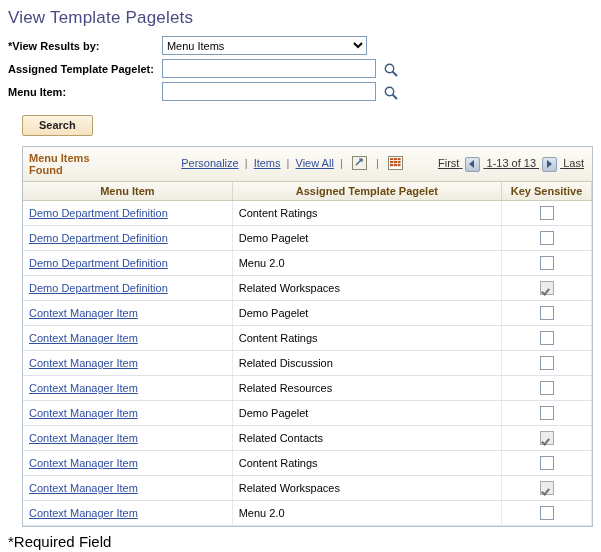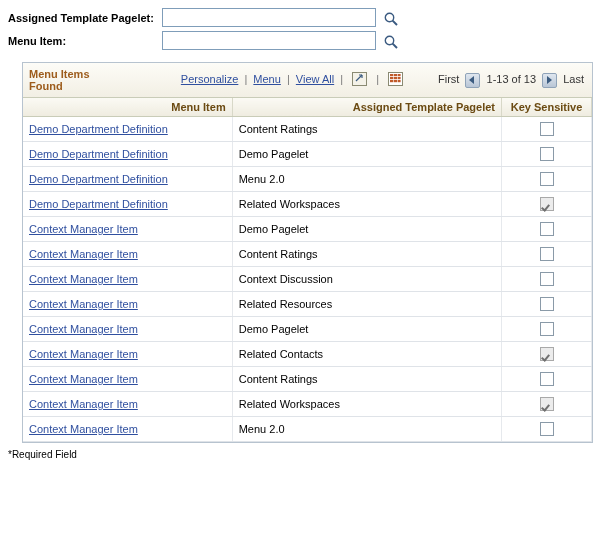--- a/index.html
+++ b/index.html
@@ -130,20 +130,21 @@
     display: inline-block;
     vertical-align: middle;
     margin: 0 3px;
     cursor: pointer;
   }
   .nav-area {
     font-size: 11px;
     white-space: nowrap;
     color: #333;
     padding-right: 2px;
+    text-decoration: underline;
   }
   .nav-arrow {
     display: inline-block;
     width: 13px;
     height: 13px;
     vertical-align: middle;
     background: linear-gradient(to bottom, #dfe7ef, #b9c6d6);
     border: 1px solid #8fa3b8;
     border-radius: 2px;
     margin: 0 3px;
@@ -170,21 +171,21 @@
     width: 100%;
     border-collapse: collapse;
     font-size: 11px;
   }
   table.data th {
     background: linear-gradient(to bottom, #fbfaf4 0%, #efece0 100%);
     border-bottom: 1px solid #c9ccb8;
     border-right: 1px solid #d8d8c8;
     color: #6b4a12;
     font-weight: bold;
-    text-align: right;
+    text-align: center;
     padding: 3px 6px;
     font-size: 11px;
     white-space: nowrap;
   }
   table.data th.c-key { text-align: center; }
   table.data td {
     border-bottom: 1px solid #dfe3e8;
     border-right: 1px solid #e6e9ed;
     padding: 4px 6px;
     height: 16px;
@@ -223,34 +224,44 @@
     border-right: 2px solid #707070;
     border-bottom: 2px solid #707070;
     transform: rotate(40deg);
   }
   .chk.disabled {
     background: #ececec;
     border-color: #a9a9a9;
   }
   .footnote {
     margin: 6px 0 0 8px;
-    font-size: 10px;
+    font-size: 15px;
     color: #000;
   }
 </style>
 </head>
 <body>
 
 <div class="page">
 
+  <h1 class="page-title">View Template Pagelets</h1>
 
   
   <div class="criteria">
     <table>
       <tbody>
+          <tr>
+        <td class="lbl"><span class="req-star">*</span><span>View Results by:</span></td>
+        <td>
+          <select class="vr-select">
+            <option selected="">Menu Items</option>
+            <option>Template Pagelets</option>
+          </select>
+        </td>
+      </tr>
       <tr>
         <td class="lbl">Assigned Template Pagelet:</td>
         <td>
           <input class="txt" type="text" value="" style="">
           <span class="lookup-btn">
             <svg width="16" height="16" viewBox="0 0 16 16" aria-hidden="true">
               <circle cx="6.5" cy="6.5" r="4.2" fill="#ffffff" stroke="#3a5a80" stroke-width="1.4"></circle>
               <line x1="9.6" y1="9.6" x2="14" y2="14" stroke="#3a5a80" stroke-width="2"></line>
             </svg>
           </span>
@@ -265,34 +276,35 @@
               <circle cx="6.5" cy="6.5" r="4.2" fill="#ffffff" stroke="#3a5a80" stroke-width="1.4"></circle>
               <line x1="9.6" y1="9.6" x2="14" y2="14" stroke="#3a5a80" stroke-width="2"></line>
             </svg>
           </span>
         </td>
       </tr>
     </tbody>
       </table>
   </div>
 
+  <button class="search-btn">Search</button>
 
   
   <div class="grid-wrap">
 
     <div class="grid-header">
       <div class="grid-title">
         <span>Menu Items</span>
         <span>Found</span>
       </div>
 
       <div class="grid-links">
         <a href="#">Personalize</a>
         <span class="sep">|</span>
-        <a href="#">Menu</a>
+        <a href="#">Items</a>
         <span class="sep">|</span>
         <a href="#">View All</a>
         <span class="sep">|</span>
         <span class="icon-btn">
           <svg width="15" height="14" viewBox="0 0 15 14" aria-hidden="true">
             <rect x="0.5" y="0.5" width="14" height="13" fill="#f4f2e8" stroke="#8a8a72"></rect>
             <path d="M4 9 L10 3" stroke="#3a5a80" stroke-width="1.2"></path>
             <path d="M10 3 L10 6 M10 3 L7 3" stroke="#3a5a80" stroke-width="1.2"></path>
           </svg>
         </span>
@@ -363,21 +375,21 @@
           <td>Demo Pagelet</td>
           <td class="c-key"><span class="chk"></span></td>
         </tr>
         <tr>
           <td class="c-link"><a href="#">Context Manager Item</a></td>
           <td>Content Ratings</td>
           <td class="c-key"><span class="chk"></span></td>
         </tr>
         <tr>
           <td class="c-link"><a href="#">Context Manager Item</a></td>
-          <td>Context Discussion</td>
+          <td>Related Discussion</td>
           <td class="c-key"><span class="chk"></span></td>
         </tr>
         <tr>
           <td class="c-link"><a href="#">Context Manager Item</a></td>
           <td>Related Resources</td>
           <td class="c-key"><span class="chk"></span></td>
         </tr>
         <tr>
           <td class="c-link"><a href="#">Context Manager Item</a></td>
           <td>Demo Pagelet</td>

